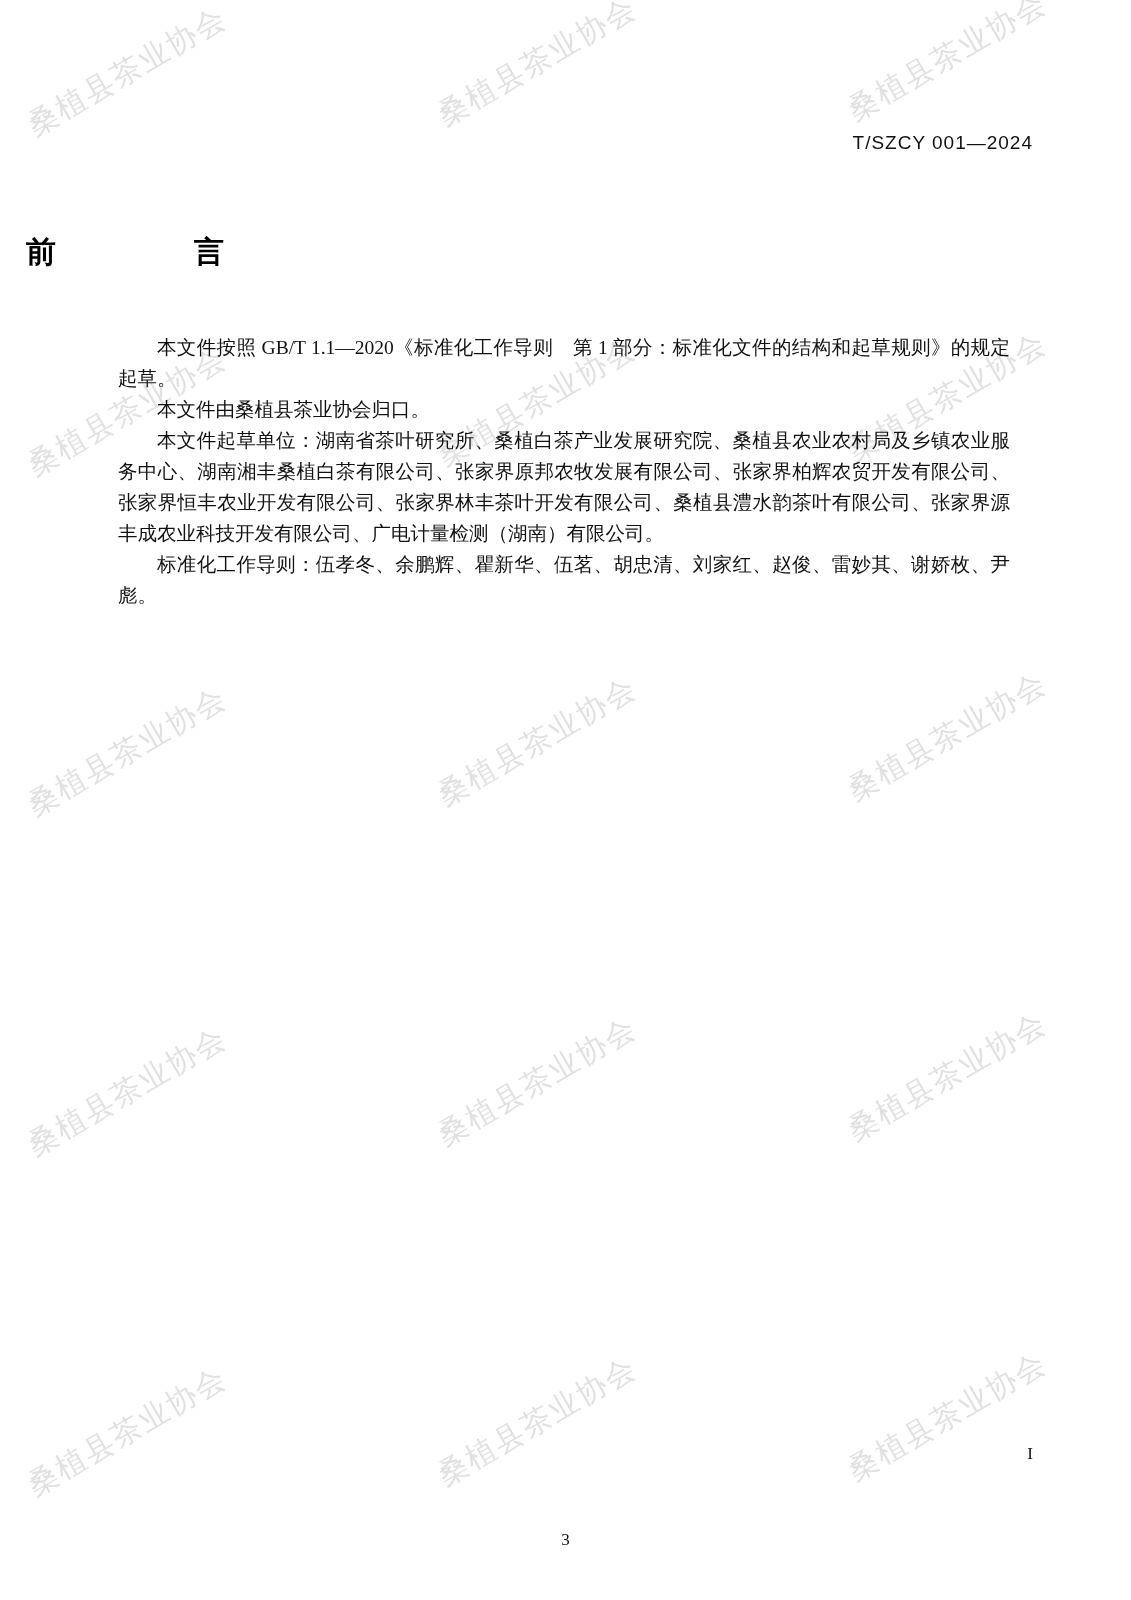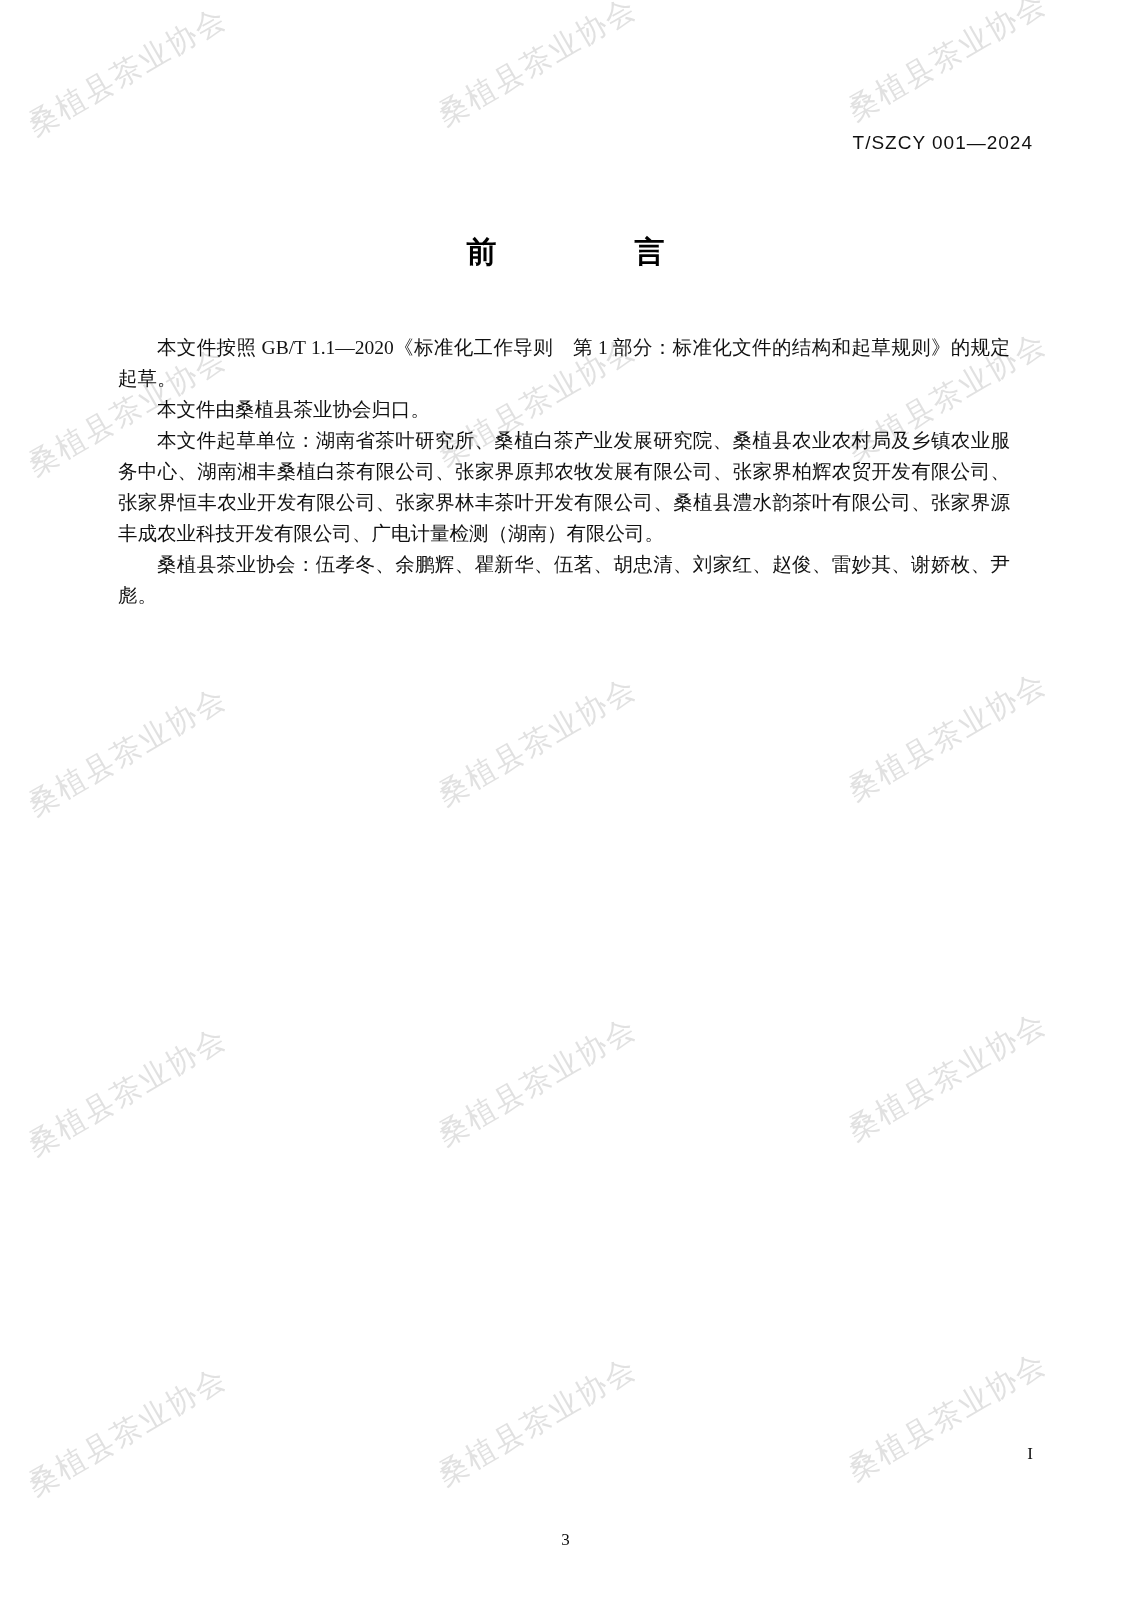--- a/index.html
+++ b/index.html
@@ -50,21 +50,21 @@
     color: #111;
     z-index: 10;
     margin-left: 28px;
   }
   
   .doc-title {
     position: absolute;
     top: 232px;
     left: 0;
     right: 0;
-    text-align: center;
+    text-align: left;
     font-size: 30px;
     font-weight: bold;
     letter-spacing: 26px;
     text-indent: 26px;
     color: #000;
     z-index: 10;
   }
   
   .content {
     position: absolute;
@@ -129,19 +129,19 @@
   </div>
 
   <div class="std-code">T/SZCY 001—2024</div>
 
   <div class="doc-title">前　　言</div>
 
   <div class="content">
     <p>本文件按照 GB/T 1.1—2020《标准化工作导则　第 1 部分：标准化文件的结构和起草规则》的规定起草。</p>
     <p>本文件由桑植县茶业协会归口。</p>
     <p>本文件起草单位：湖南省茶叶研究所、桑植白茶产业发展研究院、桑植县农业农村局及乡镇农业服务中心、湖南湘丰桑植白茶有限公司、张家界原邦农牧发展有限公司、张家界柏辉农贸开发有限公司、张家界恒丰农业开发有限公司、张家界林丰茶叶开发有限公司、桑植县澧水韵茶叶有限公司、张家界源丰成农业科技开发有限公司、广电计量检测（湖南）有限公司。</p>
-    <p>桑植县茶业协会：伍孝冬、余鹏辉、瞿新华、伍茗、胡忠清、刘家红、赵俊、雷妙其、谢娇枚、尹彪。</p>
+    <p>标准化工作导则：伍孝冬、余鹏辉、瞿新华、伍茗、胡忠清、刘家红、赵俊、雷妙其、谢娇枚、尹彪。</p>
   </div>
 
   <div class="roman-page">I</div>
   <div class="page-number">3</div>
 
 </div>
 
 </body></html>

